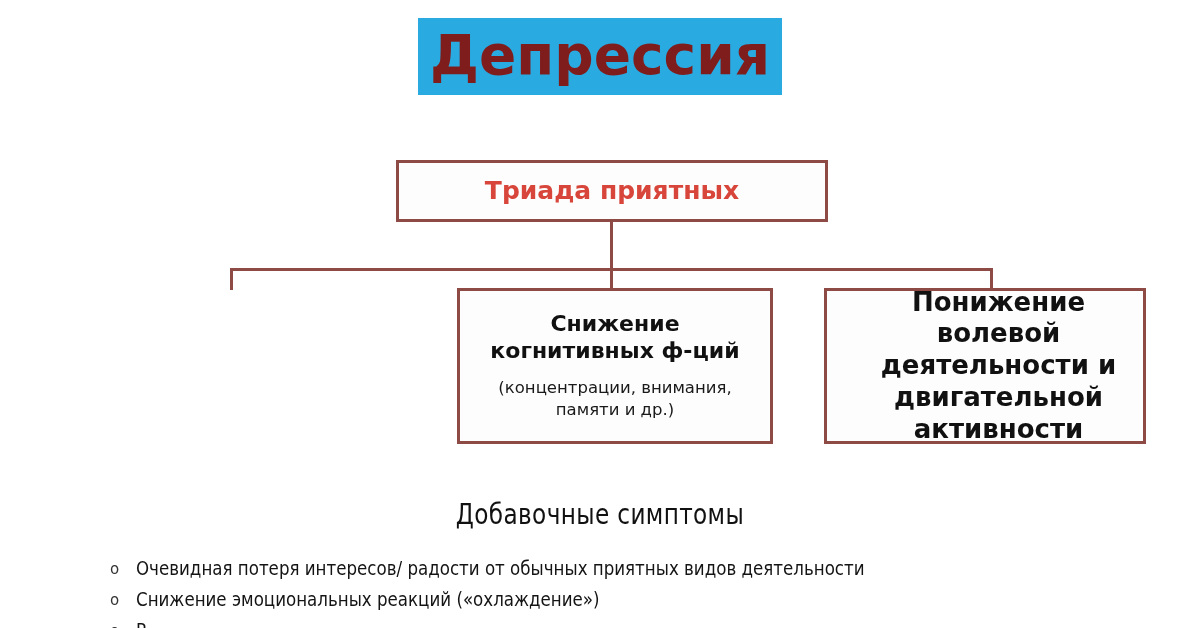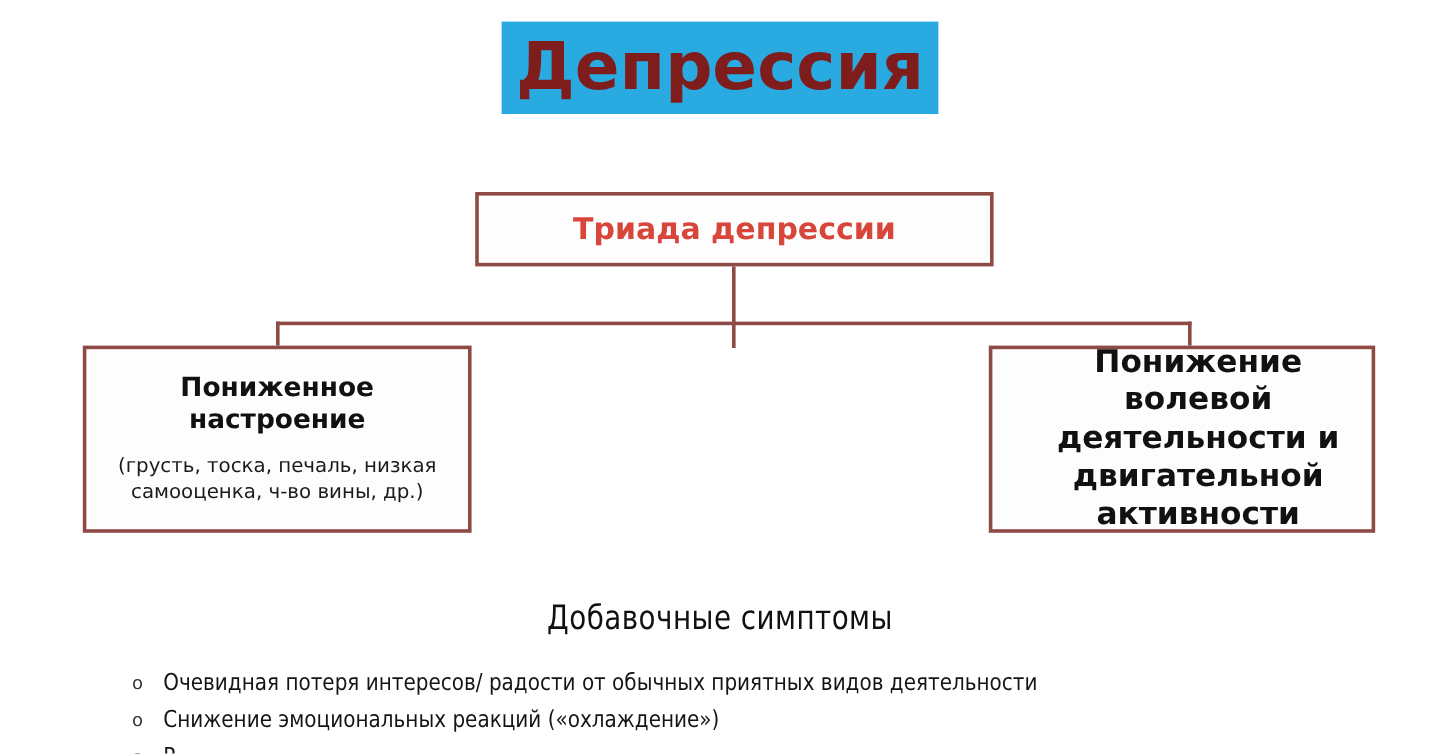--- a/index.html
+++ b/index.html
@@ -154,34 +154,34 @@
 </head>
 <body>
 
 <div class="canvas">
 
   <div class="title-wrap">
     <span class="title-highlight">Депрессия</span>
   </div>
 
   <div class="node" id="triad-box">
-    <div class="triad-label">Триада депрессии</div>
+    <div class="triad-label">Триада приятных</div>
   </div>
 
   <div class="conn conn-v" style="left:610px; top:222px; height:48px;"></div>
   <div class="conn conn-h" style="left:230px; top:268px; width:763px;"></div>
   <div class="conn conn-v" style="left:230px; top:268px; height:22px;"></div>
   <div class="conn conn-v" style="left:610px; top:268px; height:22px;"></div>
   <div class="conn conn-v" style="left:990px; top:268px; height:22px;"></div>
 
-  <div class="node" id="box-1">
-    <div class="node-title">Пониженное настроение</div>
-    <div class="node-sub">(грусть, тоска, печаль, низкая самооценка, ч-во вины, др.)</div>
-  </div>
-
+
+  <div class="node" id="box-2">
+    <div class="node-title">Снижение когнитивных ф-ций</div>
+    <div class="node-sub">(концентрации, внимания, памяти и др.)</div>
+  </div>
 
   <div class="node" id="box-3">
     <div class="node-title">Понижение волевой деятельности и двигательной активности</div>
   </div>
 
   <div class="section-heading">Добавочные симптомы</div>
 
   <div class="bullet-list">
     <div class="bullet-item">
       <span class="bullet-marker">o</span>

